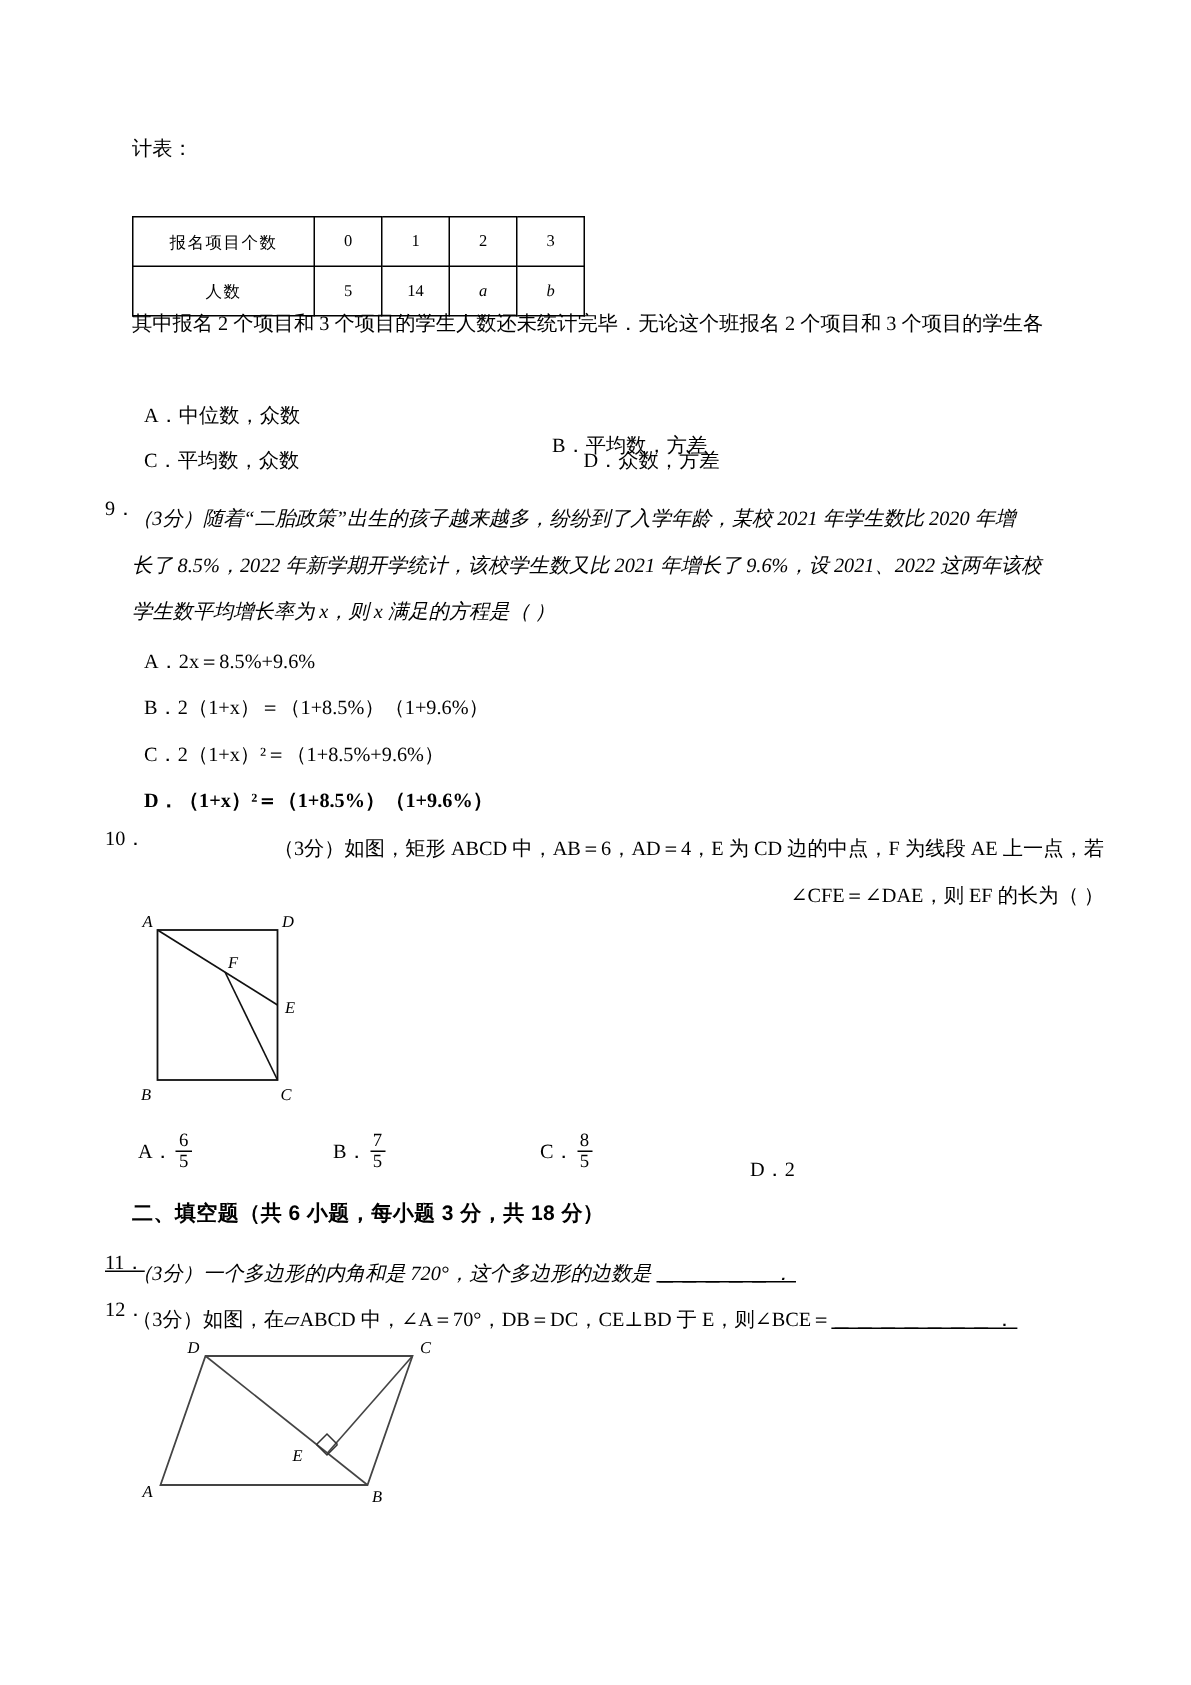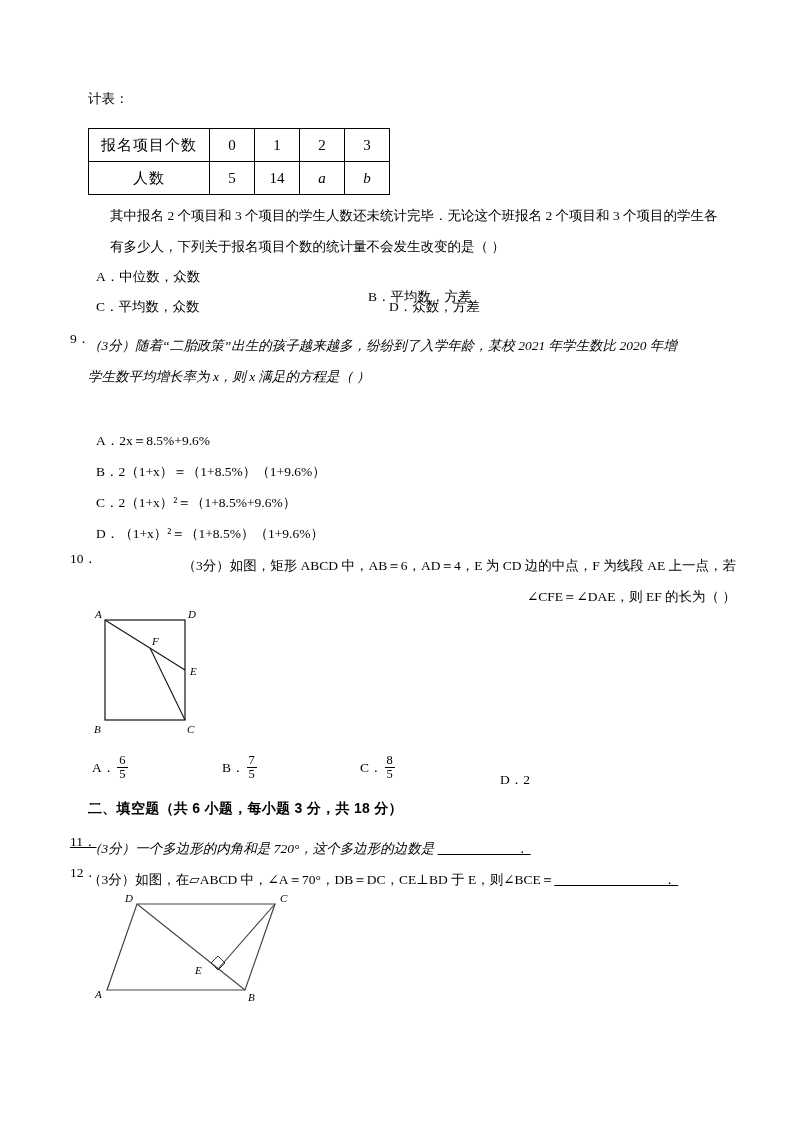--- a/index.html
+++ b/index.html
@@ -25,23 +25,23 @@
   #top-line {
     position: absolute;
     left: 88px;
     top: 90px;
     font-size: 13.5px;
   }
   
   #stat-table {
     position: absolute;
     left: 88px;
-    top: 128px;
+    top: 144px;
     border-collapse: collapse;
-    font-size: 15px;
+    font-size: 11px;
   }
   #stat-table td {
     border: 1px solid #000;
     height: 32px;
     text-align: center;
     vertical-align: middle;
     padding: 0 4px;
   }
   #stat-table td.label-cell {
     width: 112px;
@@ -55,21 +55,20 @@
   
   .para {
     position: absolute;
     font-size: 13.5px;
     line-height: 31px;
   }
   #q8-stem {
     left: 88px;
     top: 200px;
     width: 648px;
-    margin-left: 22px;
   }
   #q8-stem .l2 { display:block; }
   .opt-row {
     position: absolute;
     font-size: 13.5px;
   }
   #q8-optA { left: 96px; top: 268px; }
   #q8-optB { left: 368px; top: 268px; margin-top: 20px; }
   #q8-optC { left: 96px; top: 298px; }
   #q8-optD { left: 368px; top: 298px; margin-left: 21px; }
@@ -83,21 +82,21 @@
   }
   #q9-stem {
     left: 88px;
     top: 330px;
     width: 648px;
   }
   #q9-stem span { display: block; font-style: italic; }
   #q9-optA { left: 96px; top: 432px; text-align: right; }
   #q9-optB { left: 96px; top: 463px; }
   #q9-optC { left: 96px; top: 494px; text-align: right; }
-  #q9-optD { left: 96px; top: 525px; }
+  #q9-optD { left: 96px; top: 525px; font-weight: bold; }
 
   
   #q10-num {
     position: absolute;
     left: 70px;
     top: 550px;
     font-size: 13.5px;
   }
   #q10-stem {
     left: 88px;
@@ -177,30 +176,30 @@
       <td class="val-cell">5</td>
       <td class="val-cell">14</td>
       <td class="val-cell ital">a</td>
       <td class="val-cell ital">b</td>
     </tr>
   </tbody>
     </table>
 
   <div class="para" id="q8-stem">
     <span>其中报名 2 个项目和 3 个项目的学生人数还未统计完毕．无论这个班报名 2 个项目和 3 个项目的学生各</span>
-    <span class="l2">有多少人，下列关于报名项目个数的统计量不会发生改变的是（          ）</span>
   </div>
   <div class="opt-row" id="q8-optA">A．中位数，众数</div>
   <div class="opt-row" id="q8-optB">B．平均数，方差</div>
   <div class="opt-row" id="q8-optC">C．平均数，众数</div>
   <div class="opt-row" id="q8-optD">D．众数，方差</div>
 
   <div id="q9-num">9．</div>
   <div class="para" id="q9-stem">
     <span>（3分）随着“二胎政策”出生的孩子越来越多，纷纷到了入学年龄，某校 2021 年学生数比 2020 年增</span>
+    <span>长了 8.5%，2022 年新学期开学统计，该校学生数又比 2021 年增长了 9.6%，设 2021、2022 这两年该校</span>
     <span>学生数平均增长率为 x，则 x 满足的方程是（          ）</span>
   </div>
   <div class="opt-row" id="q9-optA">A．2x＝8.5%+9.6%</div>
   <div class="opt-row" id="q9-optB">B．2（1+x）＝（1+8.5%）（1+9.6%）</div>
   <div class="opt-row" id="q9-optC">C．2（1+x）²＝（1+8.5%+9.6%）</div>
   <div class="opt-row" id="q9-optD">D．（1+x）²＝（1+8.5%）（1+9.6%）</div>
 
   <div id="q10-num">10．</div>
   <div class="para" id="q10-stem">
     <span>（3分）如图，矩形 ABCD 中，AB＝6，AD＝4，E 为 CD 边的中点，F 为线段 AE 上一点，若</span>

